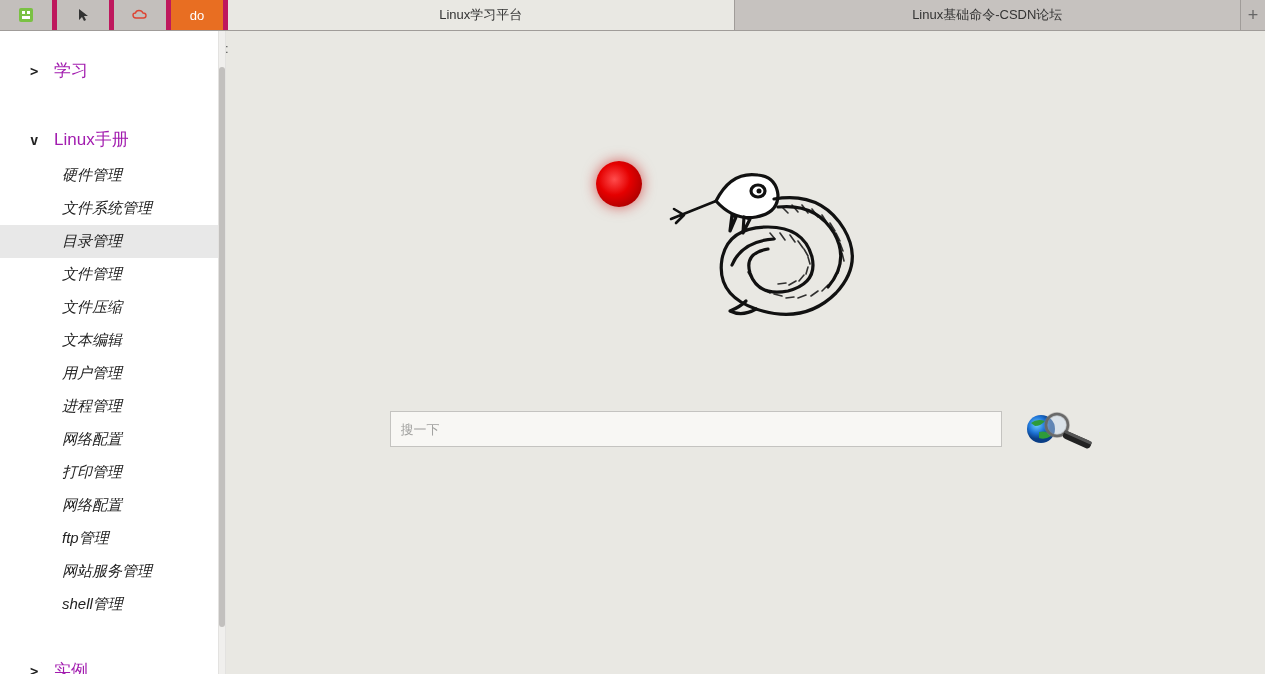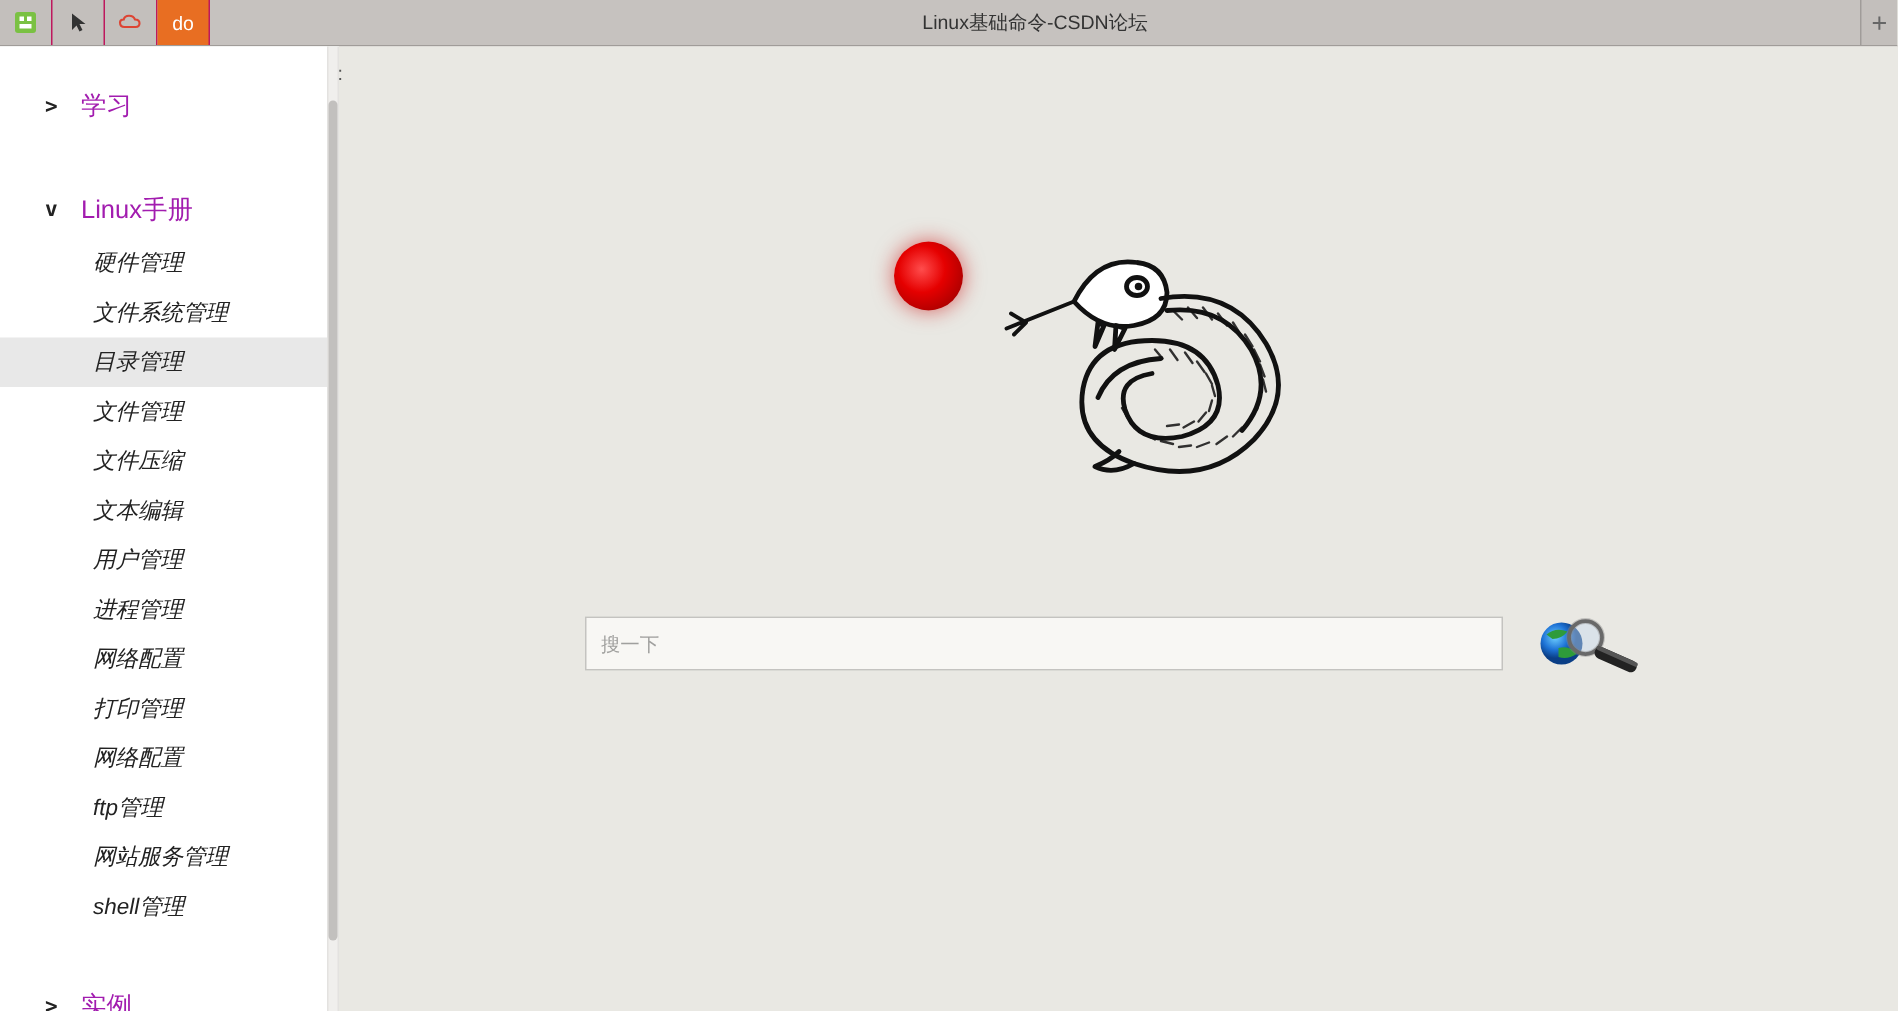--- a/index.html
+++ b/index.html
@@ -1,21 +1,21 @@
 <!DOCTYPE html>
 <html><head>
 <meta charset="utf-8">
 <style>
   * { box-sizing: border-box; margin: 0; padding: 0; }
   html, body { width: 1265px; height: 674px; font-family: "Microsoft YaHei", "PingFang SC", Arial, sans-serif; overflow: hidden; background: #e9e8e3; }
   
   
   .browser-chrome { display: flex; height: 31px; background: #c3bfbc; border-bottom: 1px solid #a09c99; }
   .toolbar-icons { display: flex; align-items: stretch; }
-  .toolbar-icon { width: 35px; display: flex; align-items: center; justify-content: center; border-right: 1px solid #be185d; font-size: 13px; cursor: pointer; }
+  .toolbar-icon { width: 57px; display: flex; align-items: center; justify-content: center; border-right: 5px solid #be185d; font-size: 13px; cursor: pointer; }
   .toolbar-icon.orange { background: #e86e22; color: #fff; }
   .tabs { flex: 1; display: flex; }
   .tab { flex: 1; display: flex; align-items: center; justify-content: center; font-size: 13px; color: #333; border-right: 1px solid #a09c99; cursor: pointer; position: relative; }
   .tab.active { background: #e9e8e3; }
   .tab.inactive { background: #c6c2bf; }
   .new-tab { width: 24px; display: flex; align-items: center; justify-content: center; color: #666; cursor: pointer; font-size: 18px; }
 
   
   .main { display: flex; height: calc(674px - 31px); background: #e9e8e3; }
   
@@ -67,20 +67,23 @@
         </svg>
     </div>
     <div class="toolbar-icon">
       <svg width="18" height="14">
           <path d="M5 10 Q2 10 2 7 Q2 5 4.5 5 Q5 2.5 8 2.5 Q11 2.5 12 5 Q15 5 15 7.5 Q15 10 12.5 10 Z" fill="none" stroke="#d43" stroke-width="1.4"></path>
         </svg>
     </div>
     <div class="toolbar-icon orange">do</div>
   </div>
   <div class="tabs">
+    <div class="tab active">
+      <span>Linux学习平台</span>
+    </div>
     <div class="tab inactive">
       <span>Linux基础命令-CSDN论坛</span>
     </div>
   </div>
   <div class="new-tab">+</div>
 </div>
 
 <div class="main">
   <div class="sidebar-wrap">
     <nav class="sidebar">

